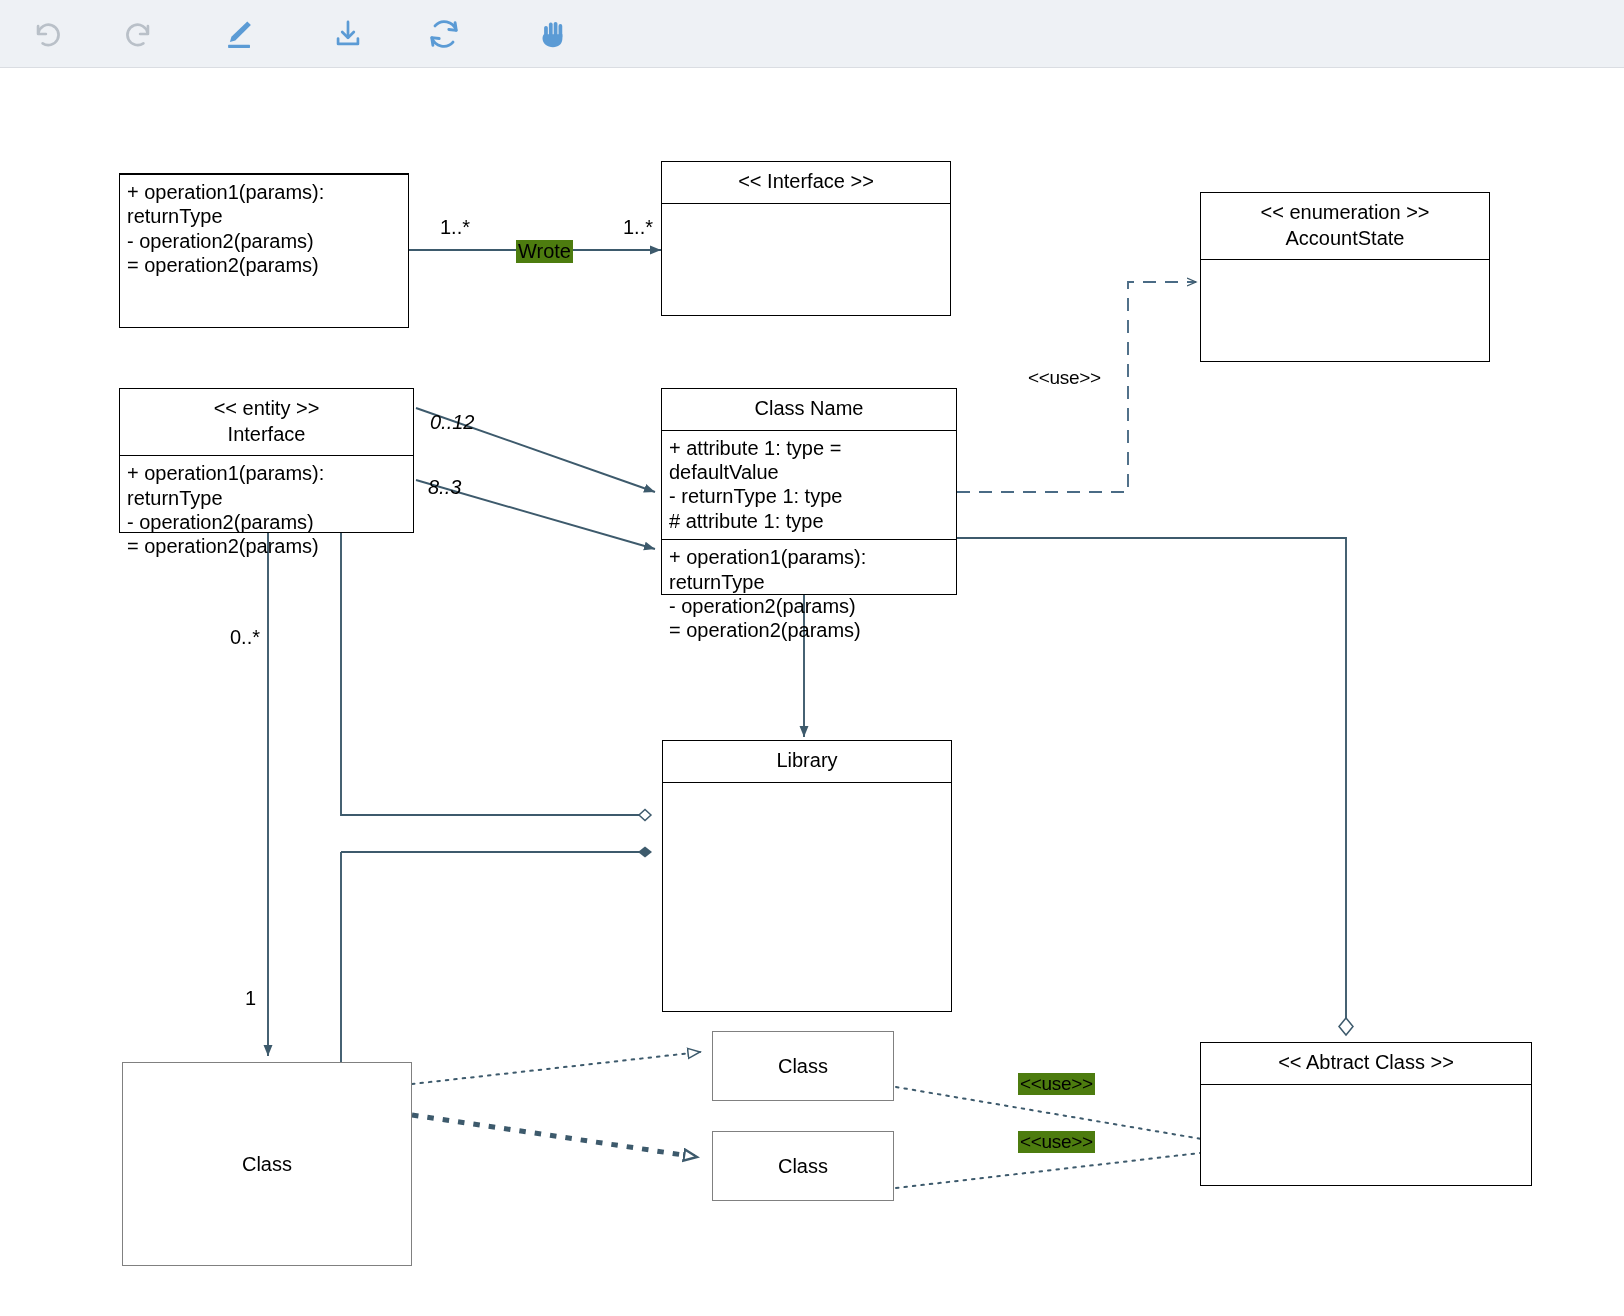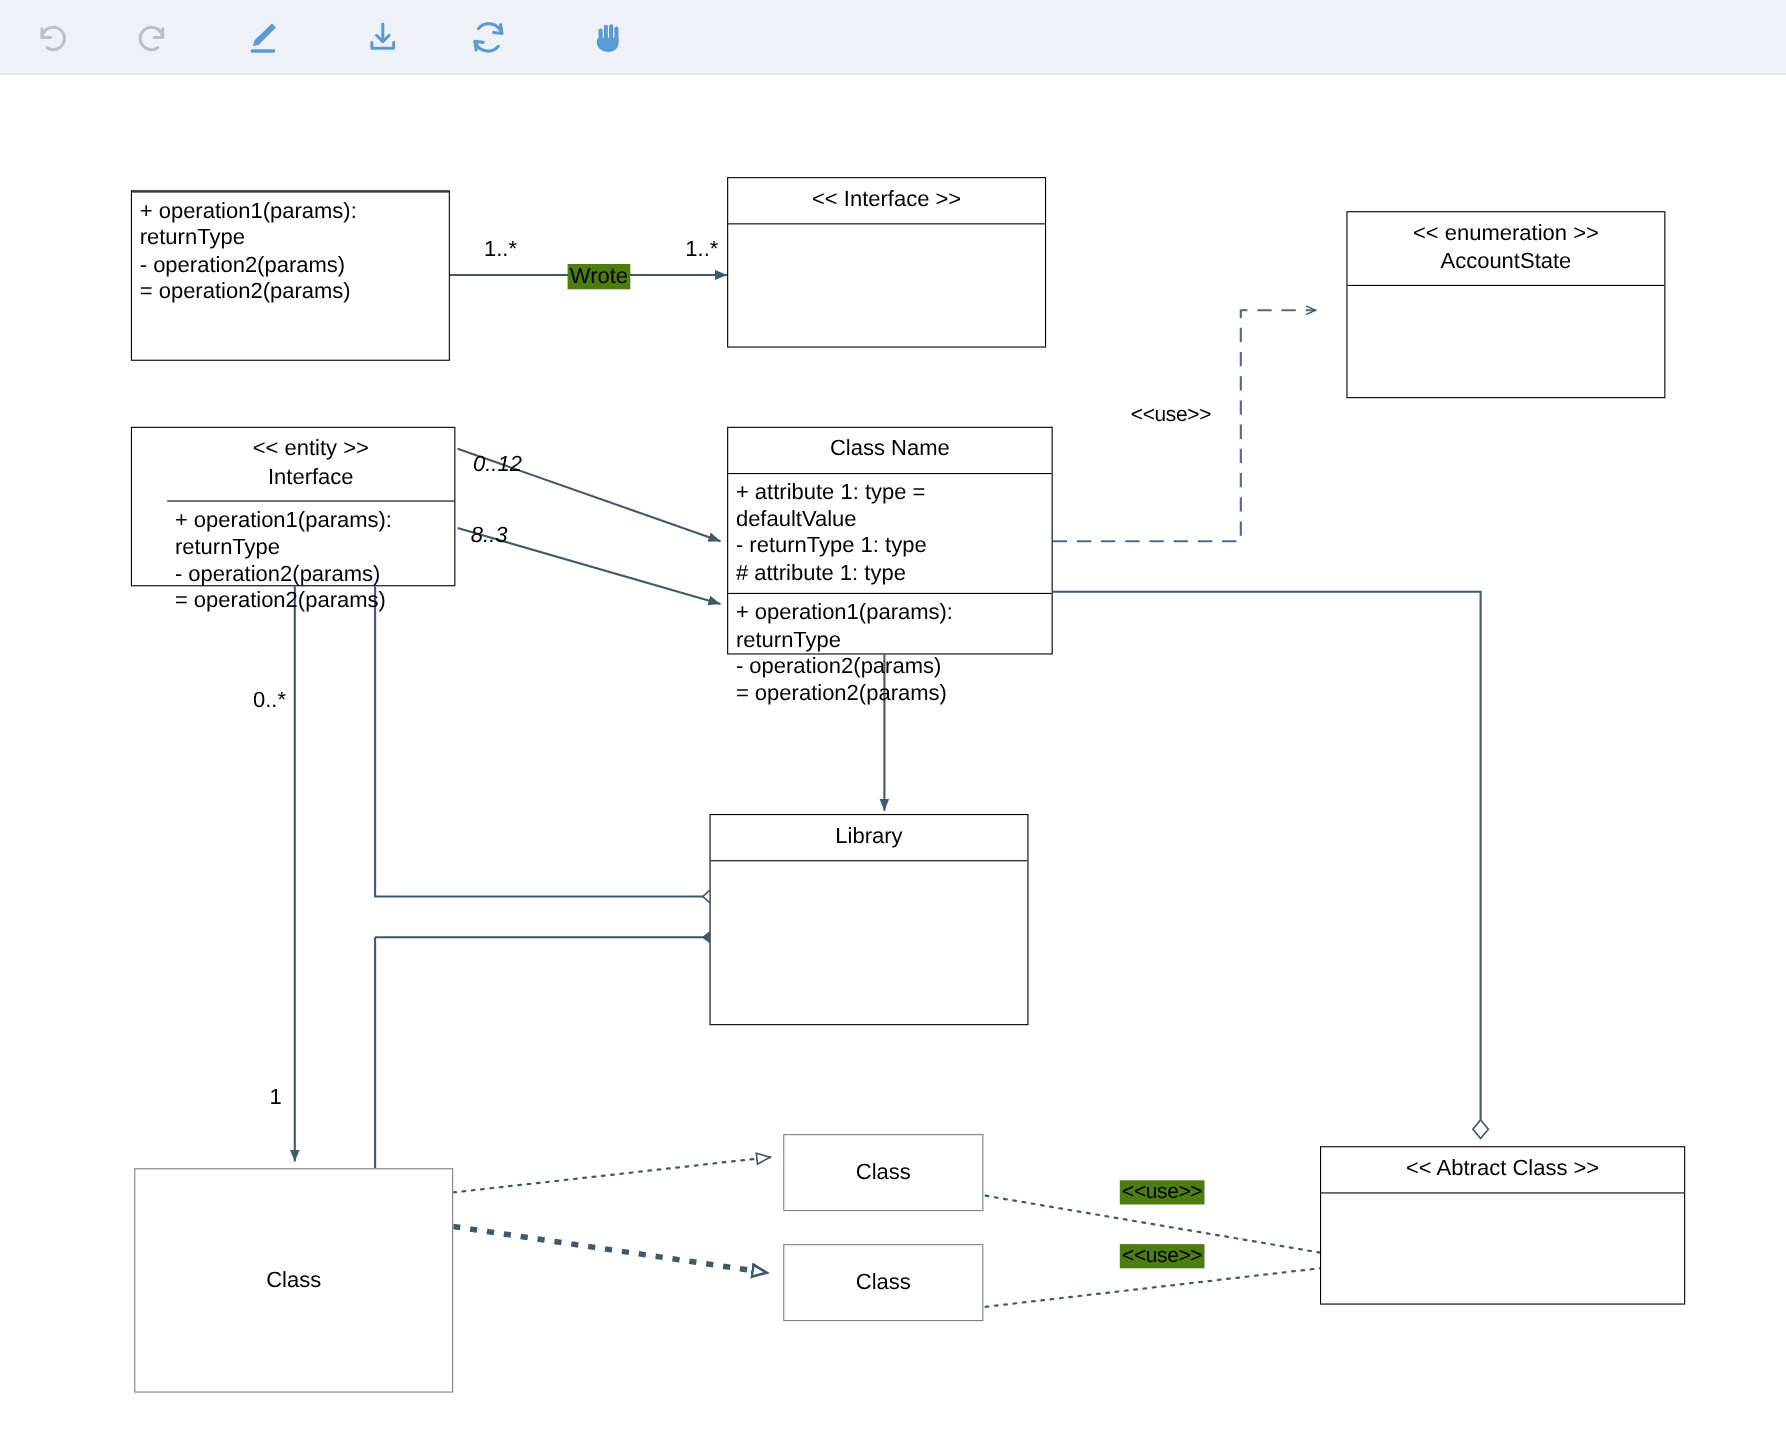--- a/index.html
+++ b/index.html
@@ -204,28 +204,28 @@
       <div>= operation2(params)</div>
     </div>
   </div>
 
   <div class="uml" style="left:661px;top:93px;width:290px;height:155px;align-items:flex-end;">
     <div class="hdr">&lt;&lt; Interface &gt;&gt;</div>
     <div class="sep"></div>
     <div class="filler"></div>
   </div>
 
-  <div class="uml" style="left:1200px;top:124px;width:290px;height:170px;margin-left:24px;">
+  <div class="uml" style="left:1200px;top:124px;width:290px;height:170px;">
     <div class="hdr">&lt;&lt; enumeration &gt;&gt;
 AccountState</div>
     <div class="sep"></div>
     <div class="filler"></div>
   </div>
 
-  <div class="uml" style="left:119px;top:320px;width:295px;height:145px;padding-left:32px;">
+  <div class="uml" style="left:119px;top:320px;width:295px;height:145px;">
     <div class="hdr">&lt;&lt; entity &gt;&gt;
 Interface</div>
     <div class="sep"></div>
     <div class="sect">
       <div>+ operation1(params): returnType</div>
       <div>- operation2(params)</div>
       <div>= operation2(params)</div>
     </div>
   </div>
 
@@ -238,21 +238,21 @@
       <div># attribute 1: type</div>
     </div>
     <div class="sep"></div>
     <div class="sect">
       <div>+ operation1(params): returnType</div>
       <div>- operation2(params)</div>
       <div>= operation2(params)</div>
     </div>
   </div>
 
-  <div class="uml" style="left:645px;top:672px;width:290px;height:192px;">
+  <div class="uml" style="left:662px;top:672px;width:290px;height:272px;">
     <div class="hdr">Library</div>
     <div class="sep"></div>
     <div class="filler"></div>
   </div>
 
   <div class="uml grey" style="left:122px;top:994px;width:290px;height:204px;">
     <div class="centerbody">Class</div>
   </div>
 
   <div class="uml grey" style="left:712px;top:963px;width:182px;height:70px;">

